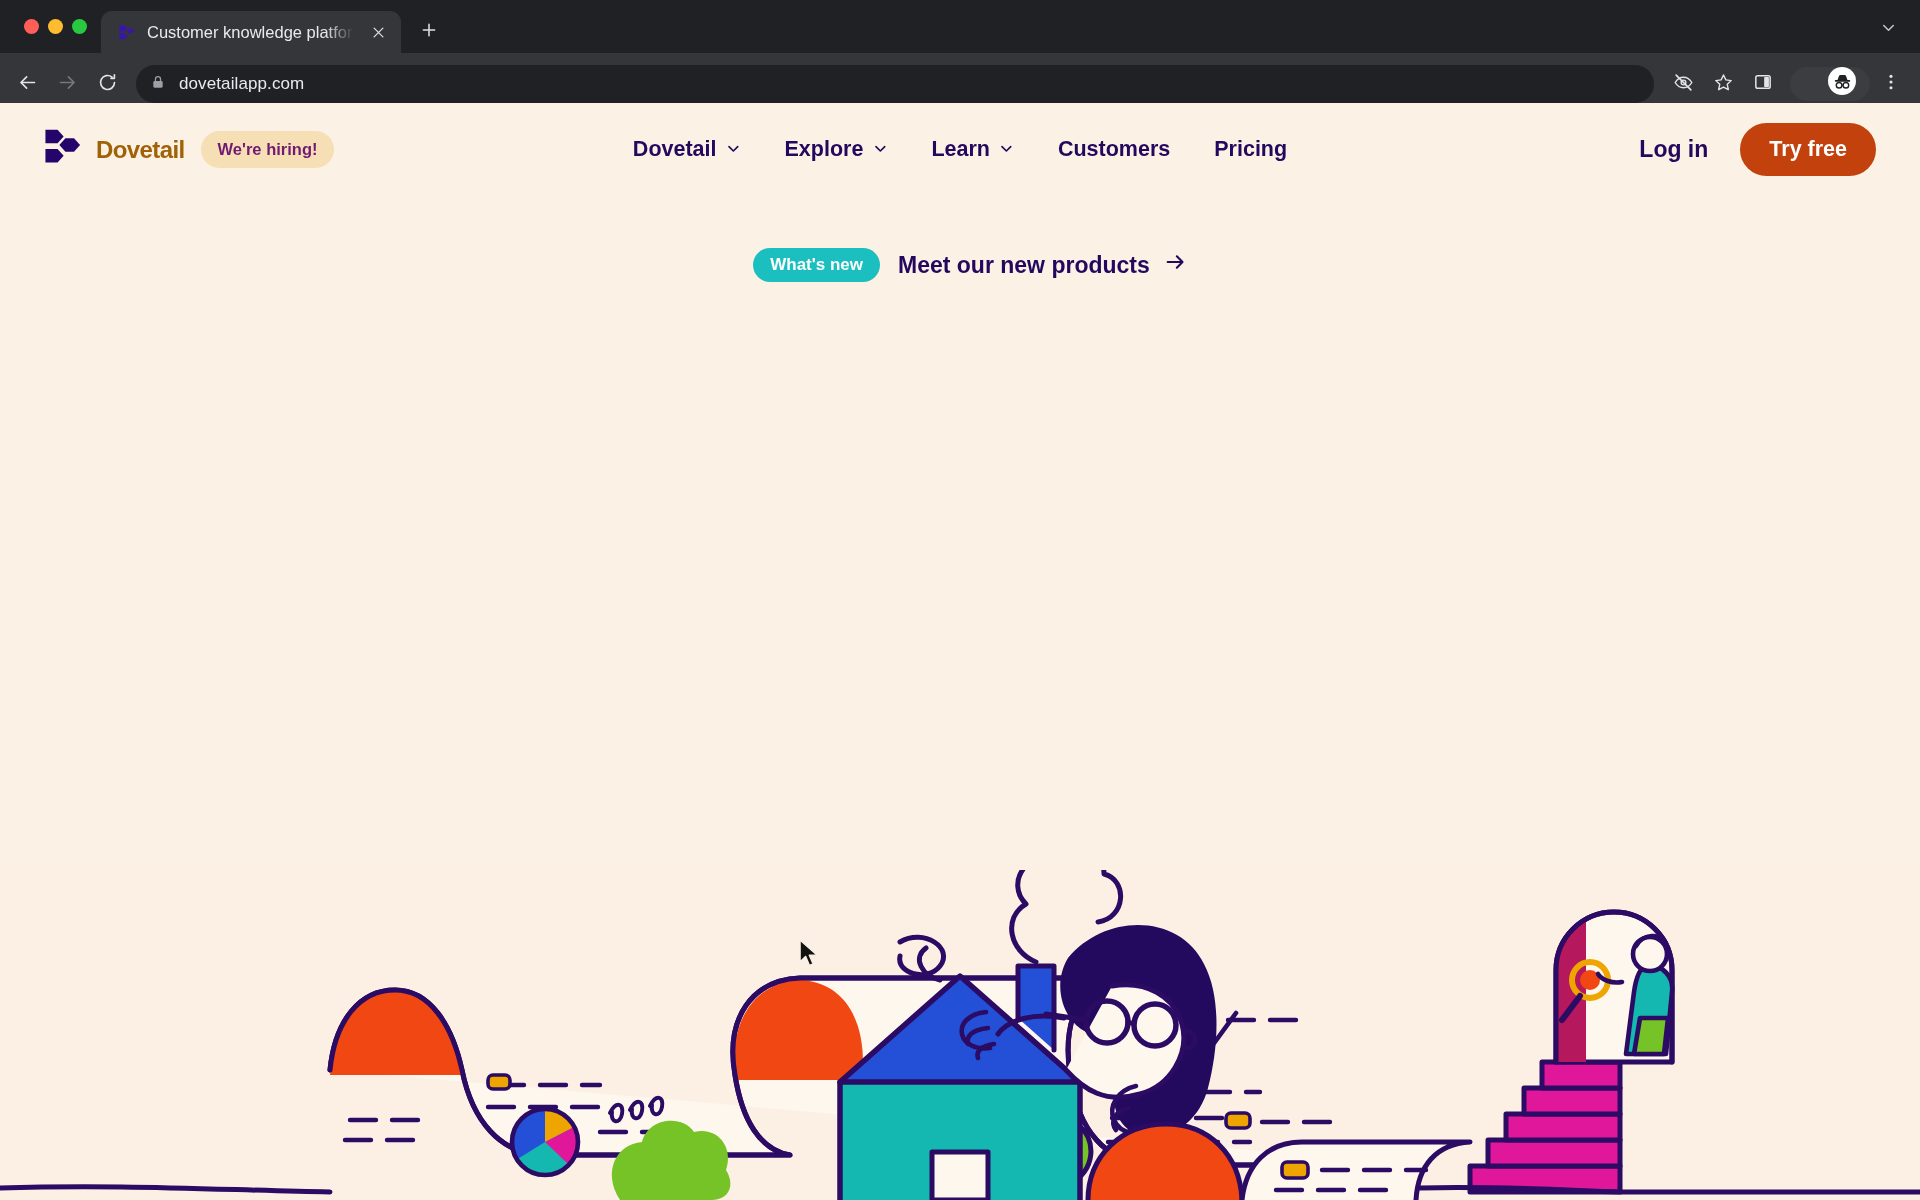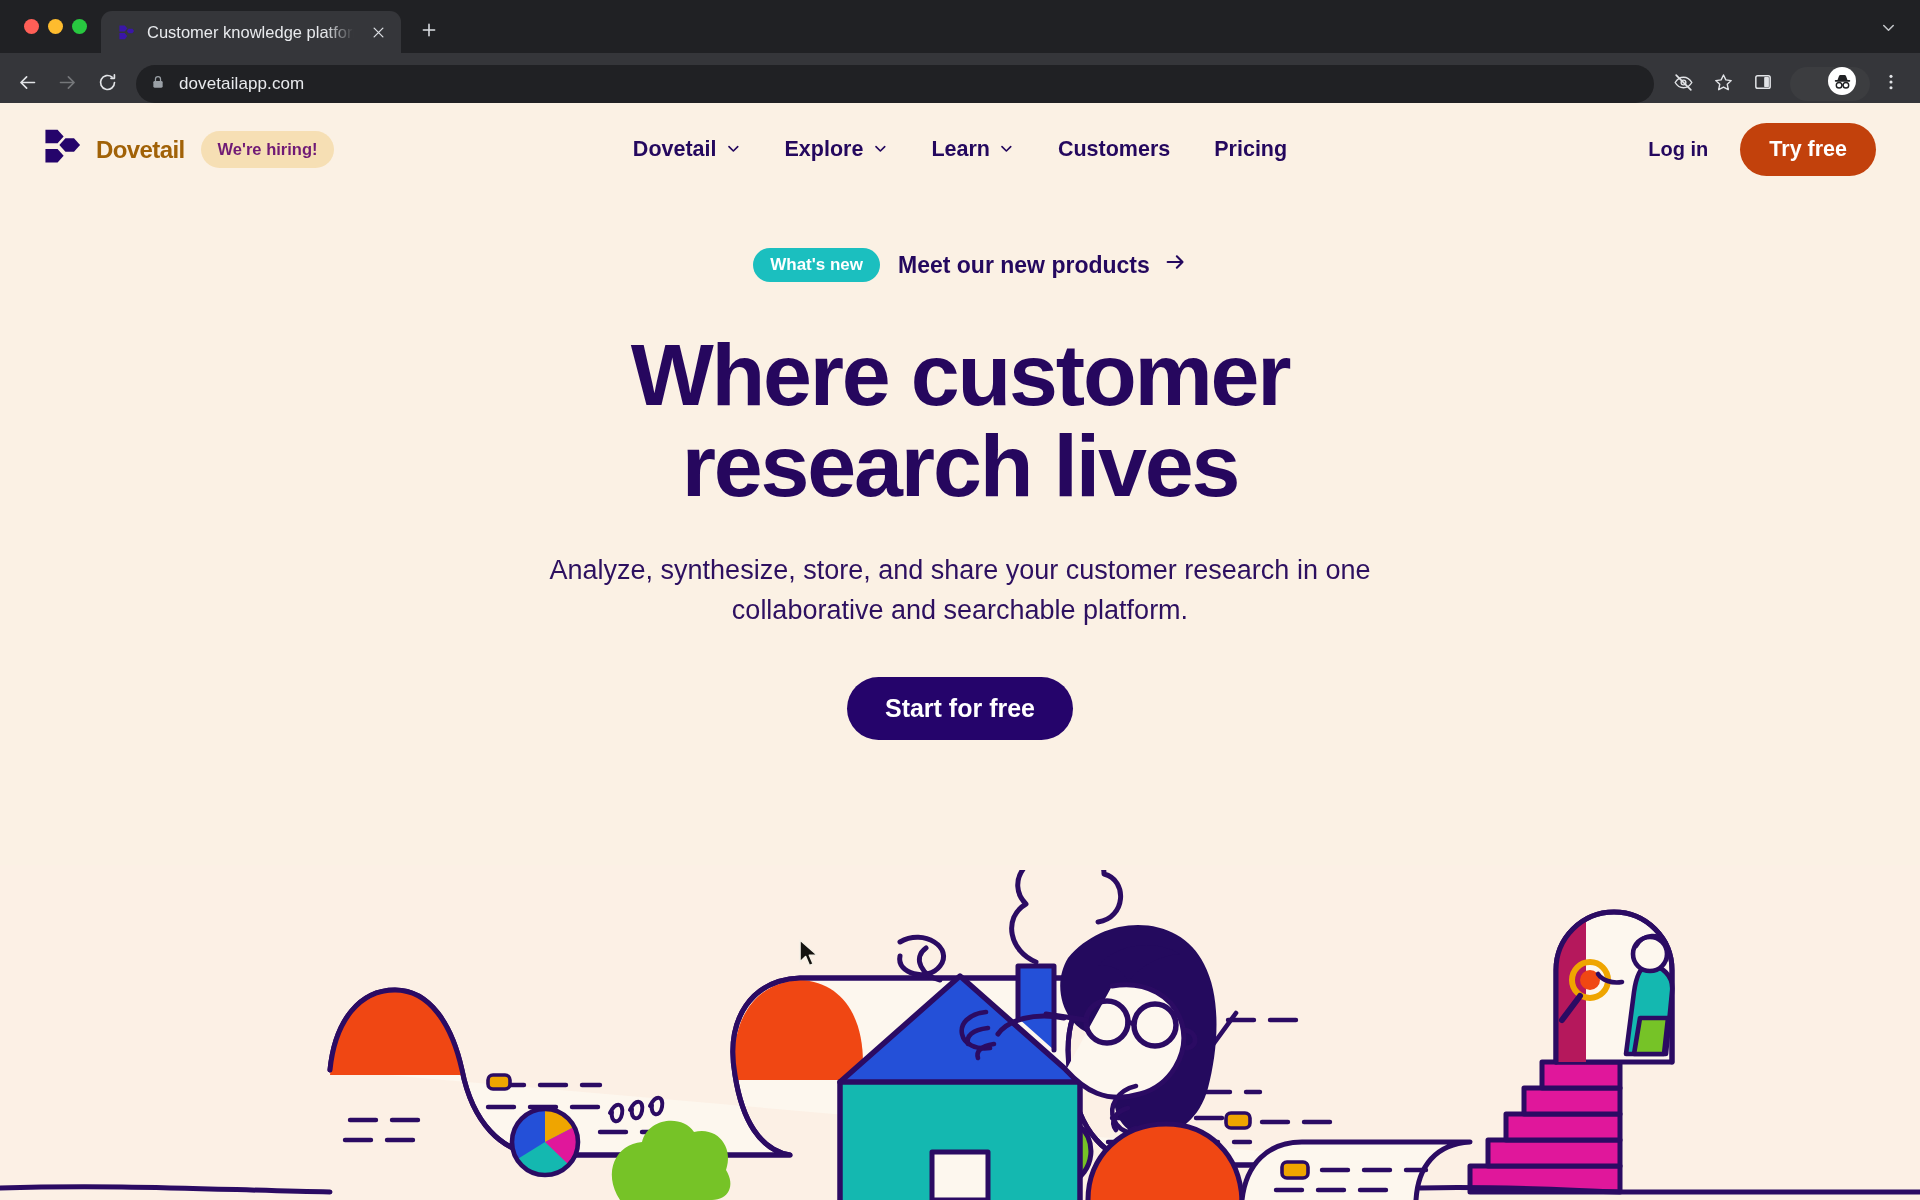--- a/index.html
+++ b/index.html
@@ -189,21 +189,21 @@
   }
 
   .nav-right {
     margin-left: auto;
     display: flex;
     align-items: center;
     gap: 32px;
   }
   .login-link {
     color: #24085e;
-    font-size: 20px;
+    font-size: 23px;
     font-weight: bold;
     white-space: nowrap;
   }
   .tryfree-btn {
     background: #c2410c;
     color: #ffffff;
     font-size: 21.5px;
     font-weight: bold;
     border-radius: 999px;
     padding: 14px 29px;
@@ -511,28 +511,20 @@
       <a class="announce-text">
         <span>Meet our new products</span>
         <span>
           <svg viewBox="0 0 24 24" width="22" height="22" aria-hidden="true">
             <path d="M4 12 H20 M14 5.8 L20.2 12 L14 18.2" stroke="#24085e" stroke-width="2.3" fill="none" stroke-linecap="round" stroke-linejoin="round"></path>
           </svg>
         </span>
       </a>
     </div>
 
-    <div class="hero">
-      <h1 class="hero-title">
-        <span>Where customer</span><br>
-        <span>research lives</span>
-      </h1>
-      <p class="hero-sub">Analyze, synthesize, store, and share your customer research in one collaborative and searchable platform.</p>
-      <button class="hero-cta">Start for free</button>
-    </div>
 
     <div class="illustration">
       <svg viewBox="0 0 1920 330" preserveAspectRatio="xMidYMax meet" aria-hidden="true">
         <g fill="none" stroke="#2b0b63" stroke-width="5" stroke-linecap="round" stroke-linejoin="round">
 
           <path d="M330 200 C 335 150 360 120 395 120 C 430 120 452 155 462 200 C 472 250 500 285 545 285 L 790 285 C 760 280 742 250 735 205 C 725 148 752 110 800 108 L 1120 108 C 1080 112 1062 150 1070 205 C 1078 260 1105 292 1150 295 L 1420 295" fill="#fdf7ee"></path>
 
           <path d="M330 205 C 336 152 360 122 395 122 C 432 122 454 158 463 205 Z" fill="#f04713" stroke="none"></path>
           <path d="M735 210 C 728 152 754 112 800 110 C 845 112 868 152 862 210 Z" fill="#f04713" stroke="none"></path>
           <path d="M330 200 C 335 150 360 120 395 120 C 430 120 452 155 462 200 C 472 250 500 285 545 285 L 790 285 C 760 280 742 250 735 205 C 725 148 752 110 800 108 L 1120 108 C 1080 112 1062 150 1070 205 C 1078 260 1105 292 1150 295 L 1420 295"></path>

